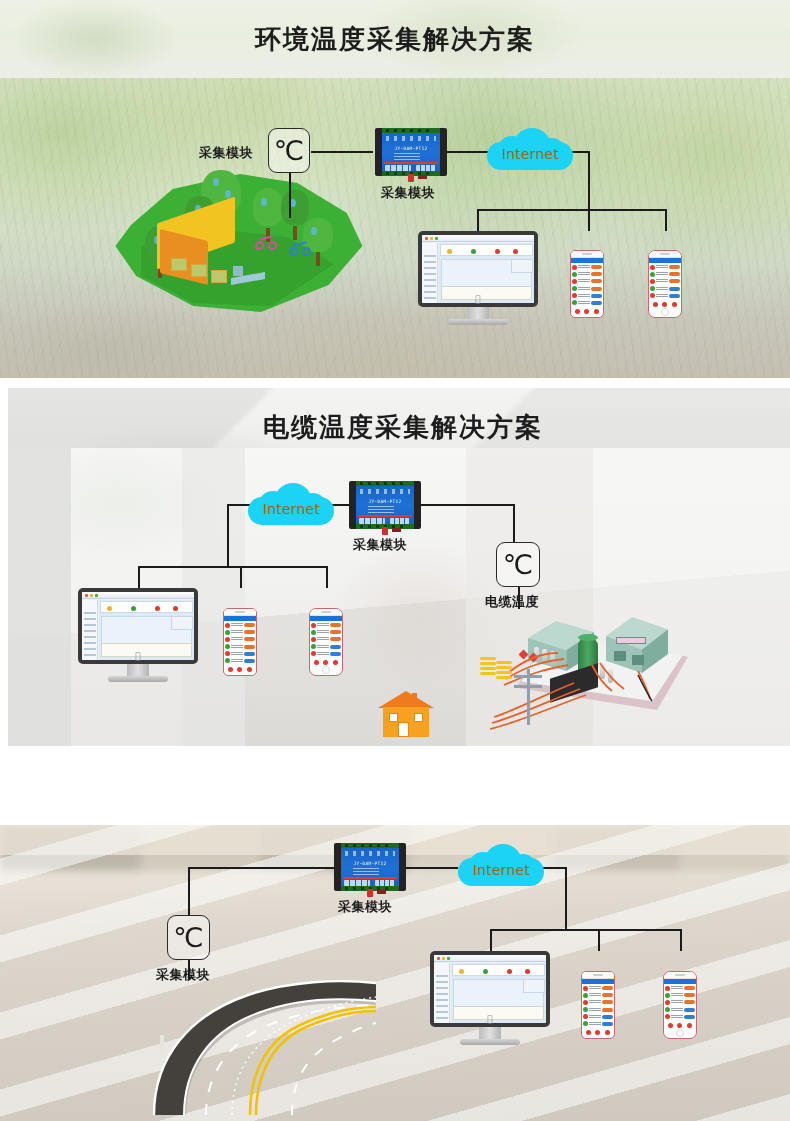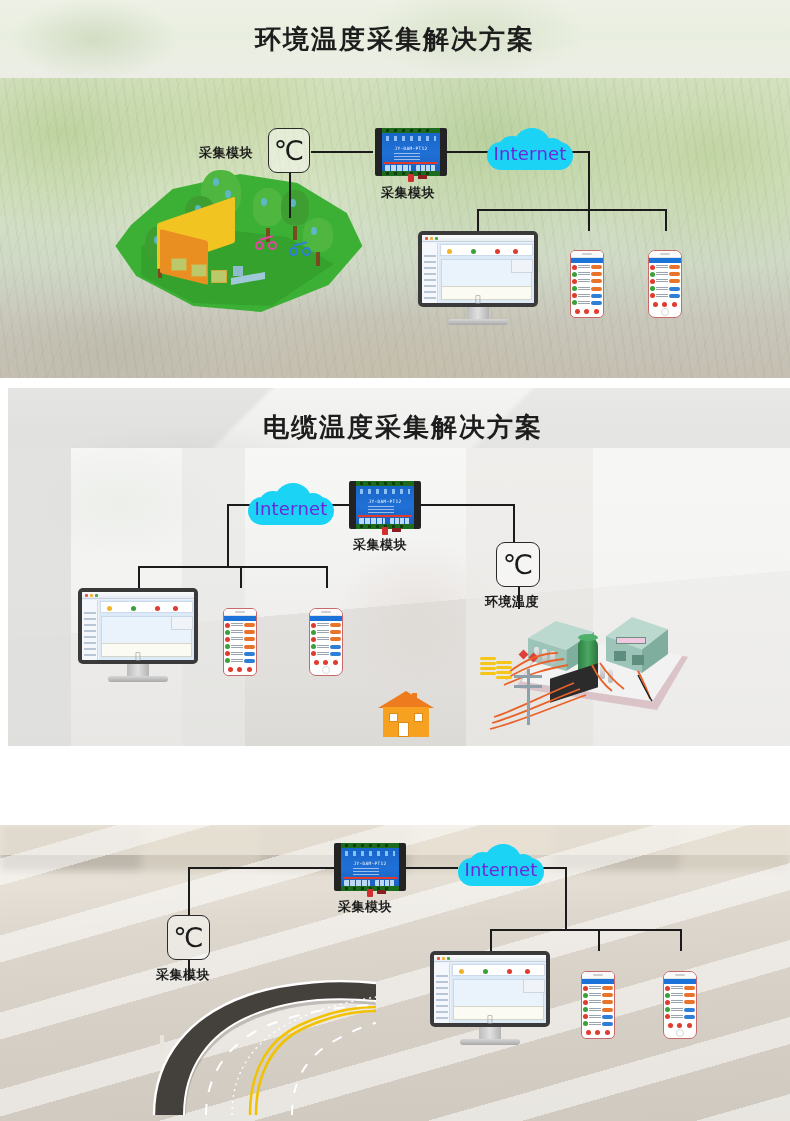--- a/index.html
+++ b/index.html
@@ -127,21 +127,21 @@
   .cloud .c-body {
     position: absolute; left: 0; bottom: 2px; width: 86px; height: 28px;
     background: #1ad3f5; border-radius: 16px;
   }
   .cloud .c-b1 { position: absolute; left: 10px; top: 8px; width: 30px; height: 30px; background: #1ad3f5; border-radius: 50%; }
   .cloud .c-b2 { position: absolute; left: 26px; top: 0px; width: 38px; height: 38px; background: #1ad3f5; border-radius: 50%; }
   .cloud .c-b3 { position: absolute; left: 52px; top: 10px; width: 26px; height: 26px; background: #1ad3f5; border-radius: 50%; }
   .cloud .c-txt {
     position: absolute; inset: 0; display:flex; align-items:center; justify-content:center;
     padding-top: 7px;
-    color: #6d28d9; font-size: 18px; font-weight: 400; letter-spacing: .2px; z-index: 3;
+    color: #a16207; font-size: 14px; font-weight: 400; letter-spacing: .2px; z-index: 3;
     font-family: "DejaVu Sans", "Liberation Sans", sans-serif;
   }
 
   
   .module { position: absolute; width: 72px; height: 48px; }
   .module .cap { position:absolute; top:0; width:9px; height:48px; background:#232323; border-radius:2px; }
   .module .cap.l { left:0; } .module .cap.r { right:0; }
   .module .face {
     position:absolute; left:7px; right:7px; top:3px; bottom:3px;
     background: linear-gradient(180deg,#1864c8 0%,#1f70d6 52%,#1a5fbe 100%);
@@ -656,21 +656,21 @@
             <i style="left:44px"></i>
           </div>
         <div class="plug"></div>
           <div class="plug2"></div>
       </div>
       <div class="cn-label" style="left:345px;top:88px;">采集模块</div>
 
       <div class="temp-box" style="left:488px;top:94px;width:44px;height:45px;">
         <span class="deg">℃</span>
       </div>
-      <div class="cn-label" style="left:477px;top:145px;">环境温度</div>
+      <div class="cn-label" style="left:477px;top:145px;">电缆温度</div>
 
       <div class="monitor" style="left:70px;top:140px;">
         <div class="screenframe">
           <div class="screen">
             <div class="scr-top">
                 <i style="left:3px;background:#e05a4a"></i>
                 <i style="left:8px;background:#f0b429"></i>
                 <i style="left:13px;background:#4aa84a"></i>
               </div>
             <div class="scr-left">

